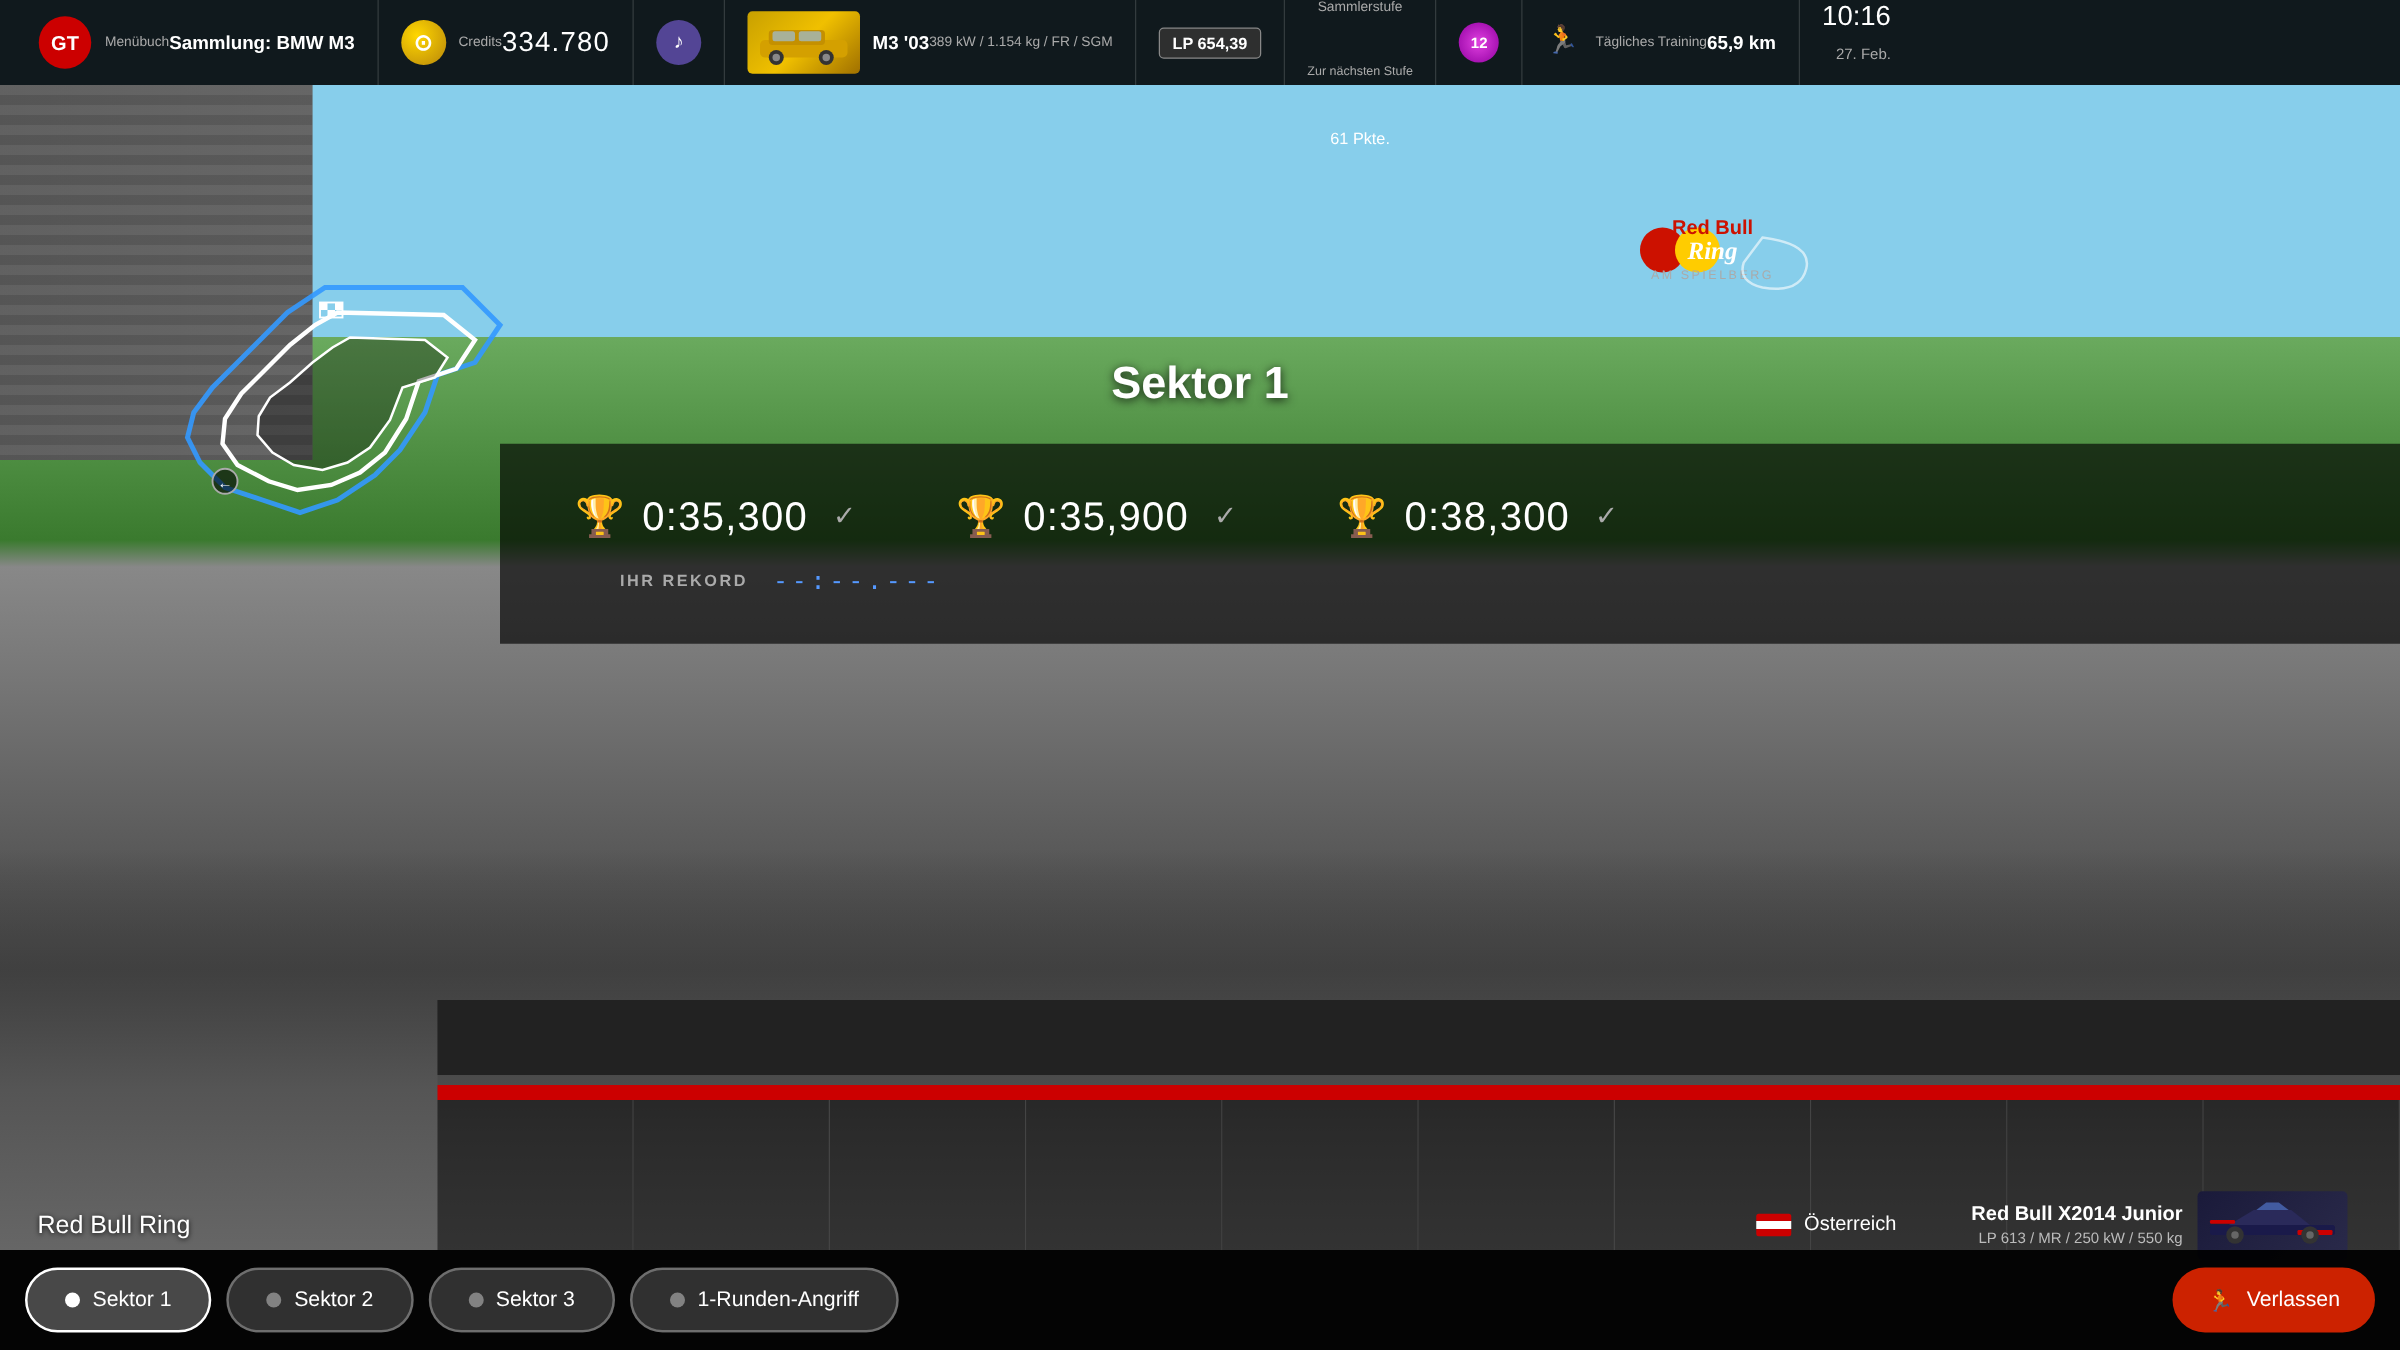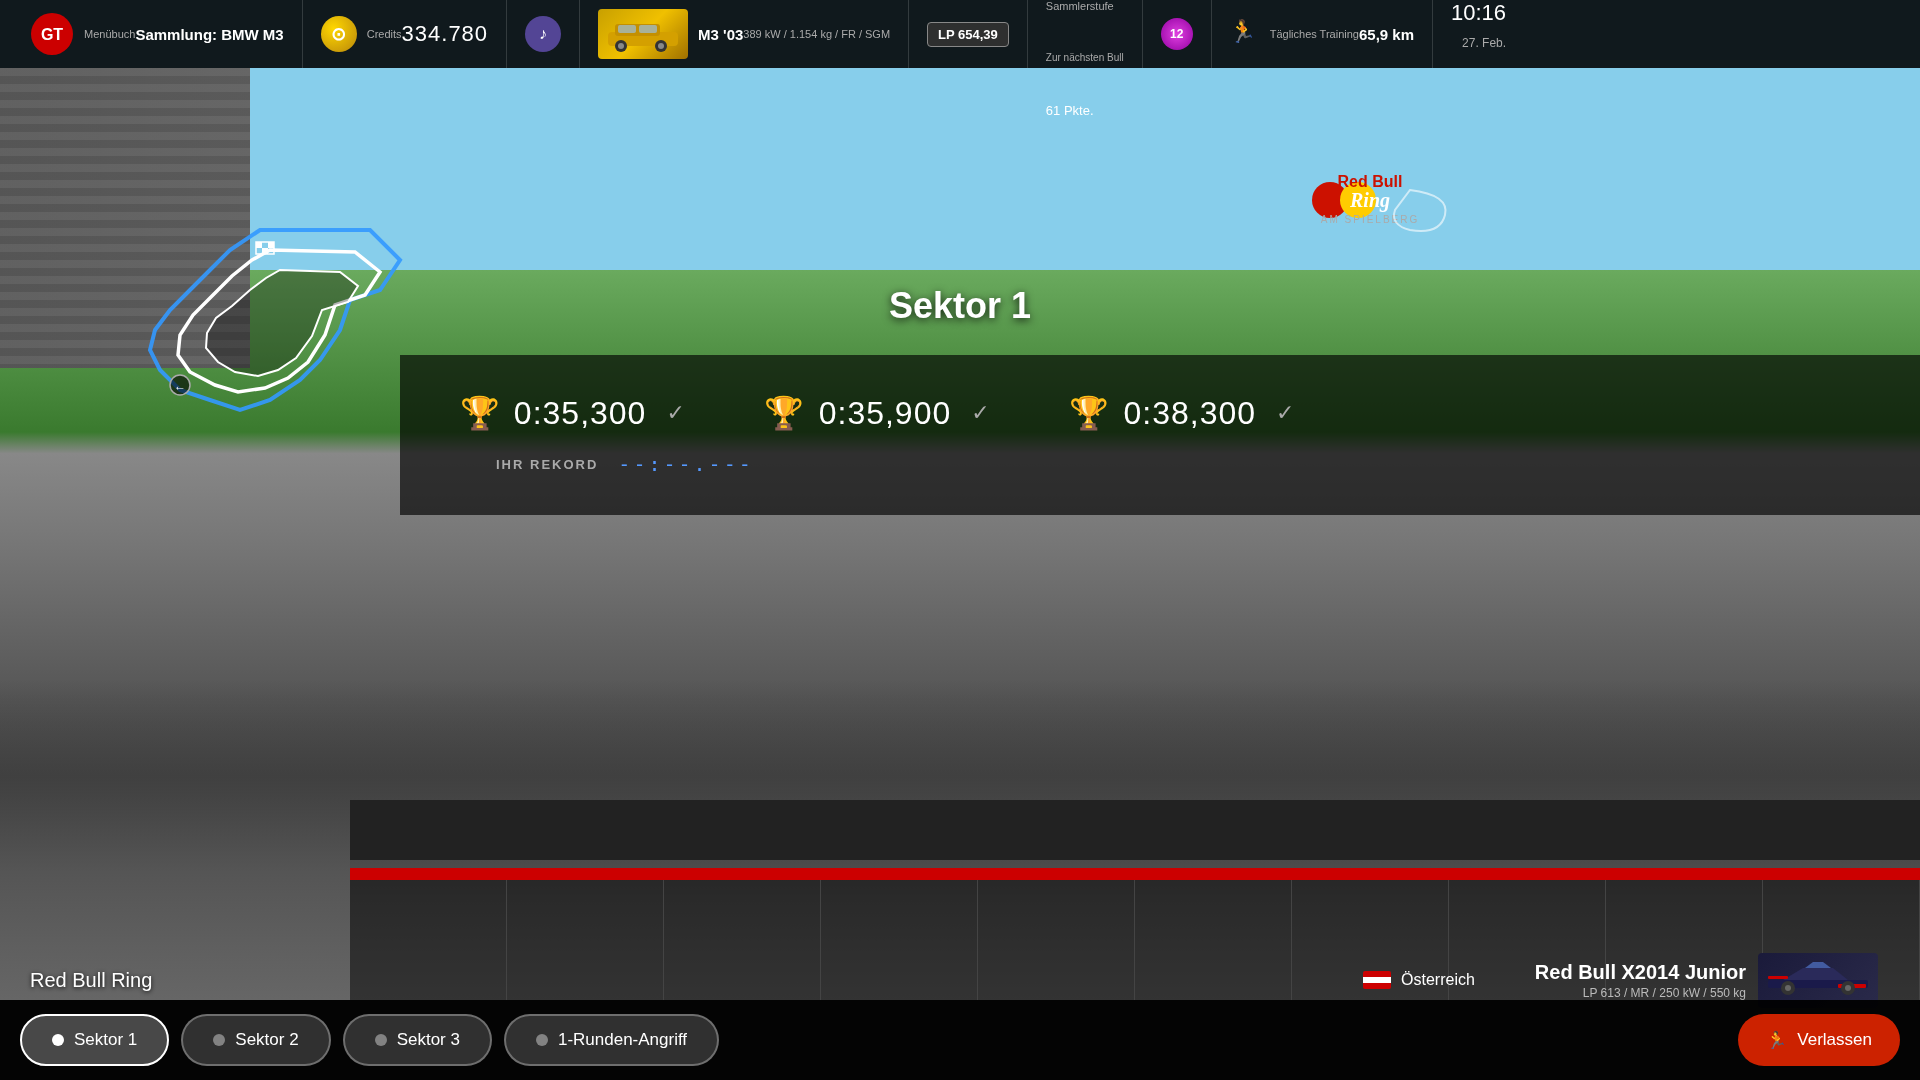--- a/index.html
+++ b/index.html
@@ -110,21 +110,21 @@
       background: rgba(50,50,50,0.9);
       border: 1px solid #888;
       border-radius: 4px;
       padding: 4px 10px;
       color: #fff;
       font-size: 13px;
       font-weight: 600;
       white-space: nowrap;
     }
 
-    .collector-section { flex-direction: column; align-items: flex-start; gap: 40px; }
+    .collector-section { flex-direction: column; align-items: center; gap: 40px; }
     .collector-next { color: #aaa; font-size: 10px; }
     .collector-pts { color: #fff; font-size: 13px; }
 
     .level-badge {
       width: 32px; height: 32px;
       border-radius: 50%;
       background: radial-gradient(circle, #e040e0, #9000a0);
       display: flex; align-items: center; justify-content: center;
       color: #fff; font-size: 12px; font-weight: bold;
       flex-shrink: 0;
@@ -278,21 +278,21 @@
 
     .country-name { color: #fff; font-size: 16px; }
 
     .car-info-right {
       display: flex;
       flex-direction: column;
       align-items: flex-end;
       gap: 2px;
     }
 
-    .car-name-right { color: #fff; font-size: 20px; font-weight: 600; }
+    .car-name-right { color: #fff; font-size: 16px; font-weight: 600; }
     .car-spec-right { color: #bbb; font-size: 12px; }
 
     .car-preview {
       width: 120px; height: 55px;
       background: linear-gradient(135deg, #1a1a3a, #2a2a4a);
       border-radius: 4px;
       display: flex; align-items: center; justify-content: center;
       overflow: hidden;
       margin-left: 12px;
     }
@@ -504,21 +504,21 @@
       <span class="header-label">389 kW / 1.154 kg / FR / SGM</span>
     </div>
   </div>
 
   <div class="header-section">
     <span class="lp-badge">LP 654,39</span>
   </div>
 
   <div class="header-section collector-section">
     <span class="header-label">Sammlerstufe</span>
-    <span class="collector-next">Zur nächsten Bull</span>
+    <span class="collector-next">Zur nächsten Stufe</span>
     <span class="collector-pts">61 Pkte.</span>
   </div>
   <div class="header-section">
     <div class="level-badge">12</div>
   </div>
 
   <div class="header-section">
     <span class="runner-icon">🏃</span>
     <div class="header-text-block">
       <span class="header-label">Tägliches Training</span>

